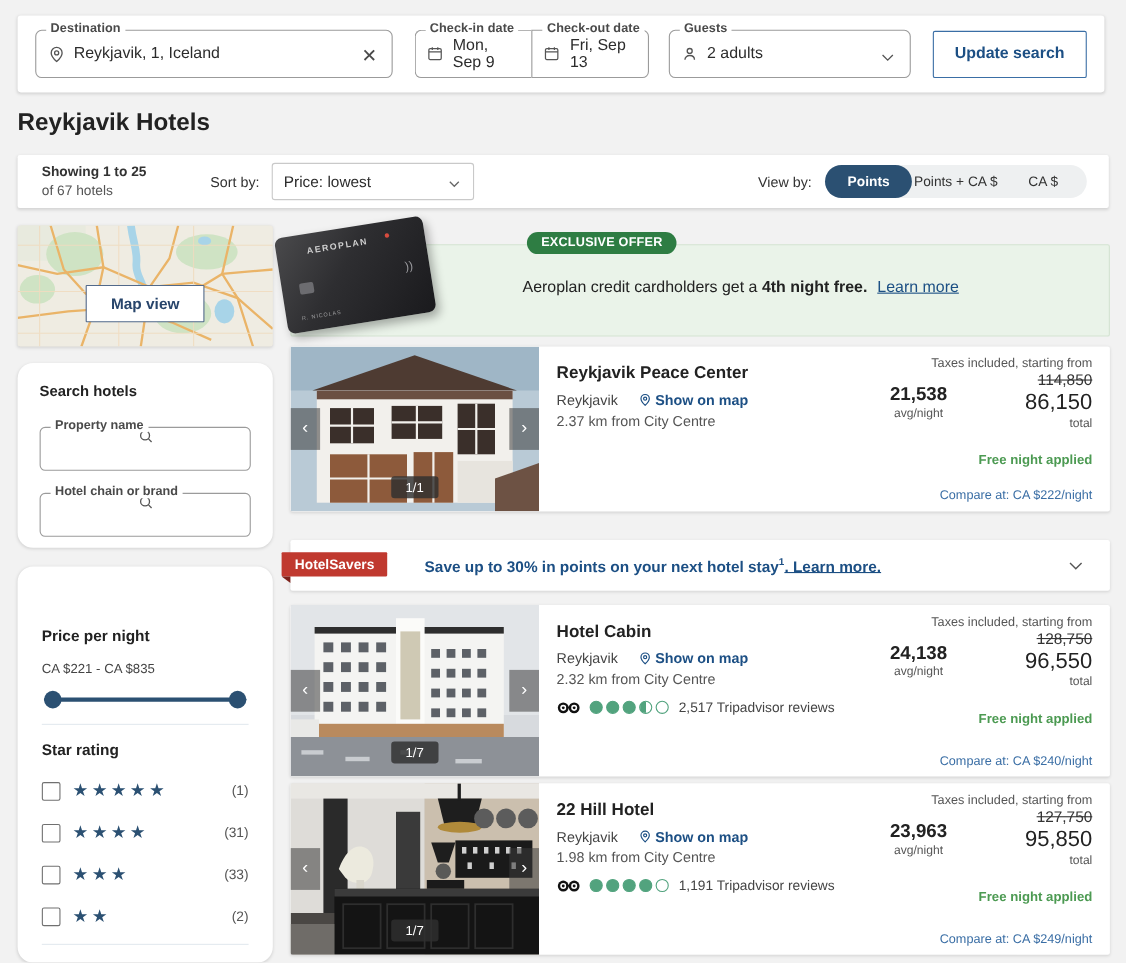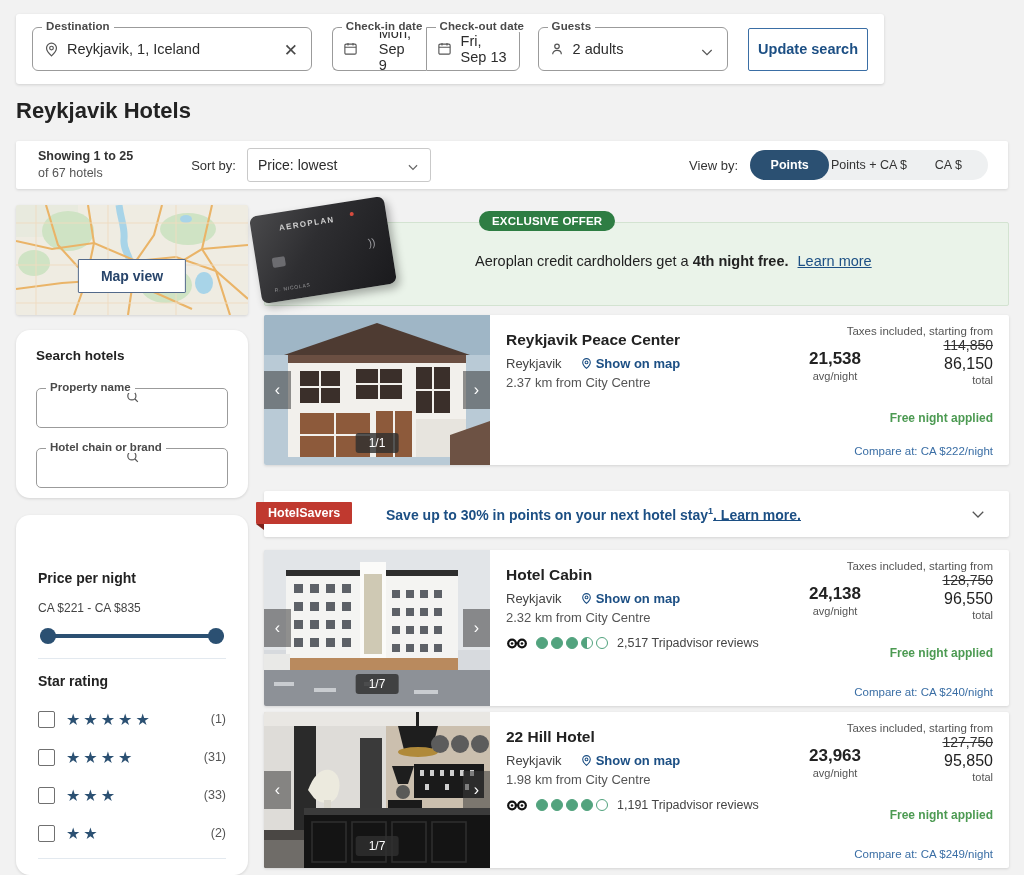--- a/index.html
+++ b/index.html
@@ -7,37 +7,37 @@
     width: 1024px; height: 875px;
     background: #f2f2f2;
     font-family: "Liberation Sans", sans-serif;
     color: #2c2c2c;
     overflow: hidden;
   }
   .page { width: 1024px; height: 875px; position: relative; }
 
   
   .searchbar {
-    position: absolute; left: 16px; top: 14px; width: 868px; height: 70px;
+    position: absolute; left: 16px; top: 14px; width: 988px; height: 70px;
     background: #fff; border-radius: 3px;
     box-shadow: 0 1px 3px rgba(0,0,0,.14);
     display: flex; align-items: center; padding: 0 16px; gap: 0;
   }
   .field {
     position: relative; height: 44px; border: 1px solid #9b9b9b;
     border-radius: 6px; display: flex; align-items: center;
     padding: 0 10px; background: #fff;
   }
   .field > .legend {
     position: absolute; top: -8px; left: 9px; background: #fff;
     padding: 0 4px; font-size: 11.5px; color: #4a4a4a; font-weight: 600;
     letter-spacing: .1px; white-space: nowrap;
   }
   .f-dest { width: 337px; }
-  .f-checkin { width: 110px; border-radius: 6px 0 0 6px; border-right: none; margin-left: 20px; gap: 12px;}
+  .f-checkin { width: 110px; border-radius: 6px 0 0 6px; border-right: none; margin-left: 20px;}
   .f-checkout { width: 110px; border-radius: 0 6px 6px 0; }
   .f-guests { width: 228px; margin-left: 18px; }
   .fval { font-size: 14.5px; color: #2c2c2c; }
   .ficon { width: 17px; height: 17px; margin-right: 7px; flex: none; display:flex; }
   .clear-x {
     position: absolute; right: 10px; top: 12px; width: 20px; height: 20px;
     display: flex; align-items: center; justify-content: center;
     font-size: 17px; color: #4a4a4a; cursor: pointer; line-height: 1;
   }
   .chev-guests { position: absolute; right: 12px; top: 16px; }
@@ -206,21 +206,21 @@
   .tc.half { background: linear-gradient(90deg,#52a37e 50%, #fff 50%); }
   .tripcount { margin-left: 9px; font-size: 12.5px; color: #444; }
   .hprice { position: absolute; right: 16px; top: 10px; text-align: right; width: 330px; }
   .taxes { font-size: 11.5px; color: #555; }
   .pricerow { position: relative; height: 52px; margin-top: 4px; }
   .avg { position: absolute; right: 132px; top: 8px; text-align: center; }
   .avg .num { font-size: 17px; font-weight: 700; color: #222; }
   .avg .lbl { font-size: 11px; color: #555; margin-top: 1px; }
   .tot { position: absolute; right: 0; top: -4px; text-align: right; }
   .strike { font-size: 14px; color: #333; text-decoration: line-through; }
-  .tot .num { font-size: 16px; color: #222; margin-top: 2px; }
+  .tot .num { font-size: 20px; color: #222; margin-top: 2px; }
   .tot .lbl { font-size: 11px; color: #555; margin-top: 1px; }
   .freenight { font-size: 12px; font-weight: 700; color: #4c9a52; text-align: right; margin-top: 6px; }
   .compare {
     position: absolute; right: 16px; bottom: 8px;
     font-size: 11.5px; color: #3a6ea5; cursor: pointer;
   }
 
   .savers {
     position: absolute; left: 264px; top: 491px; width: 745px; height: 46px;
     background: #fff; border-radius: 2px; box-shadow: 0 1px 3px rgba(0,0,0,.13);

